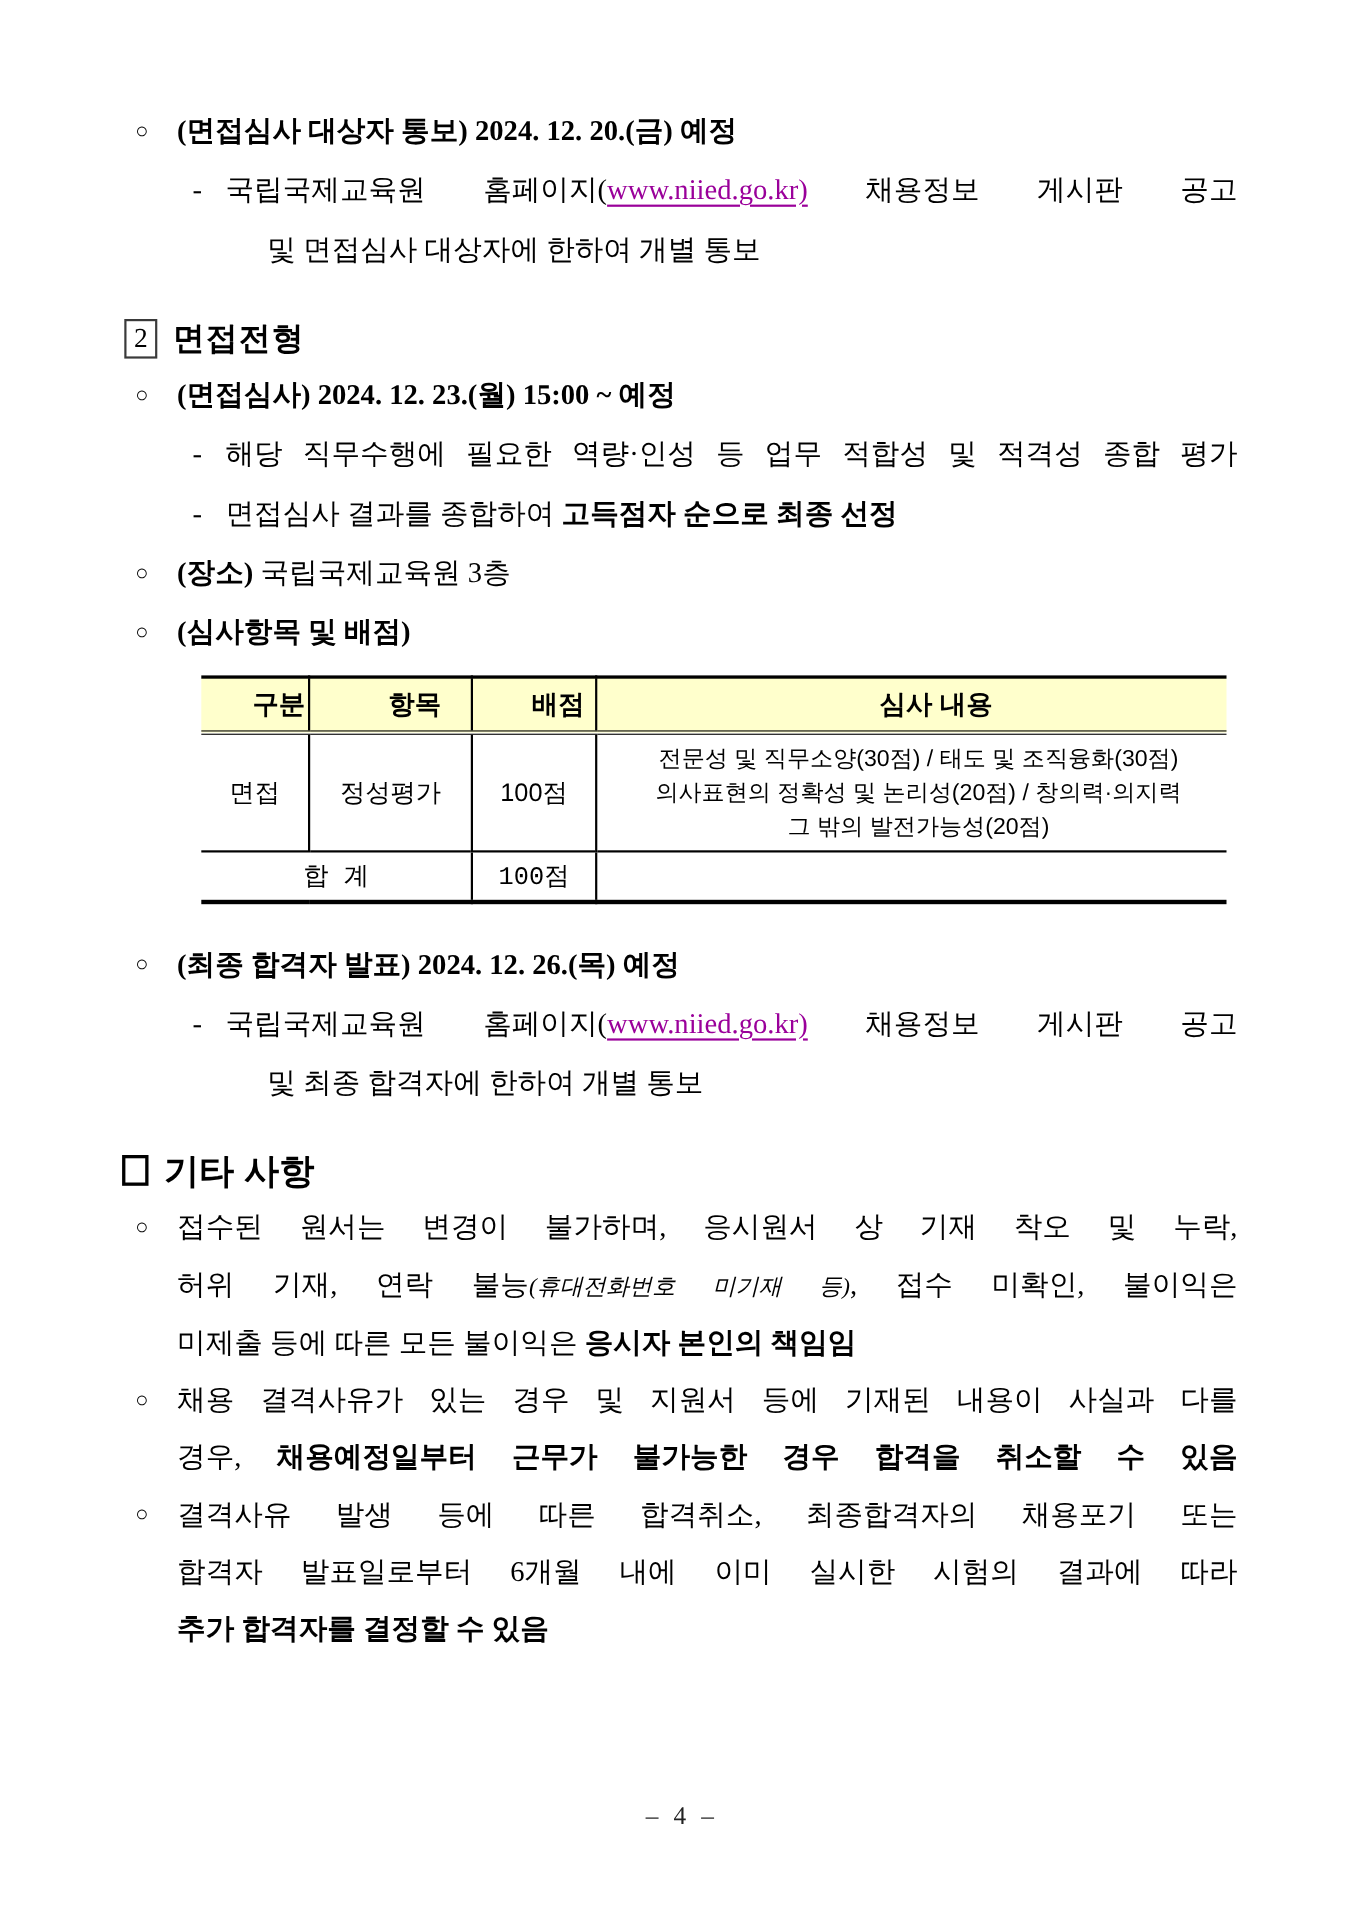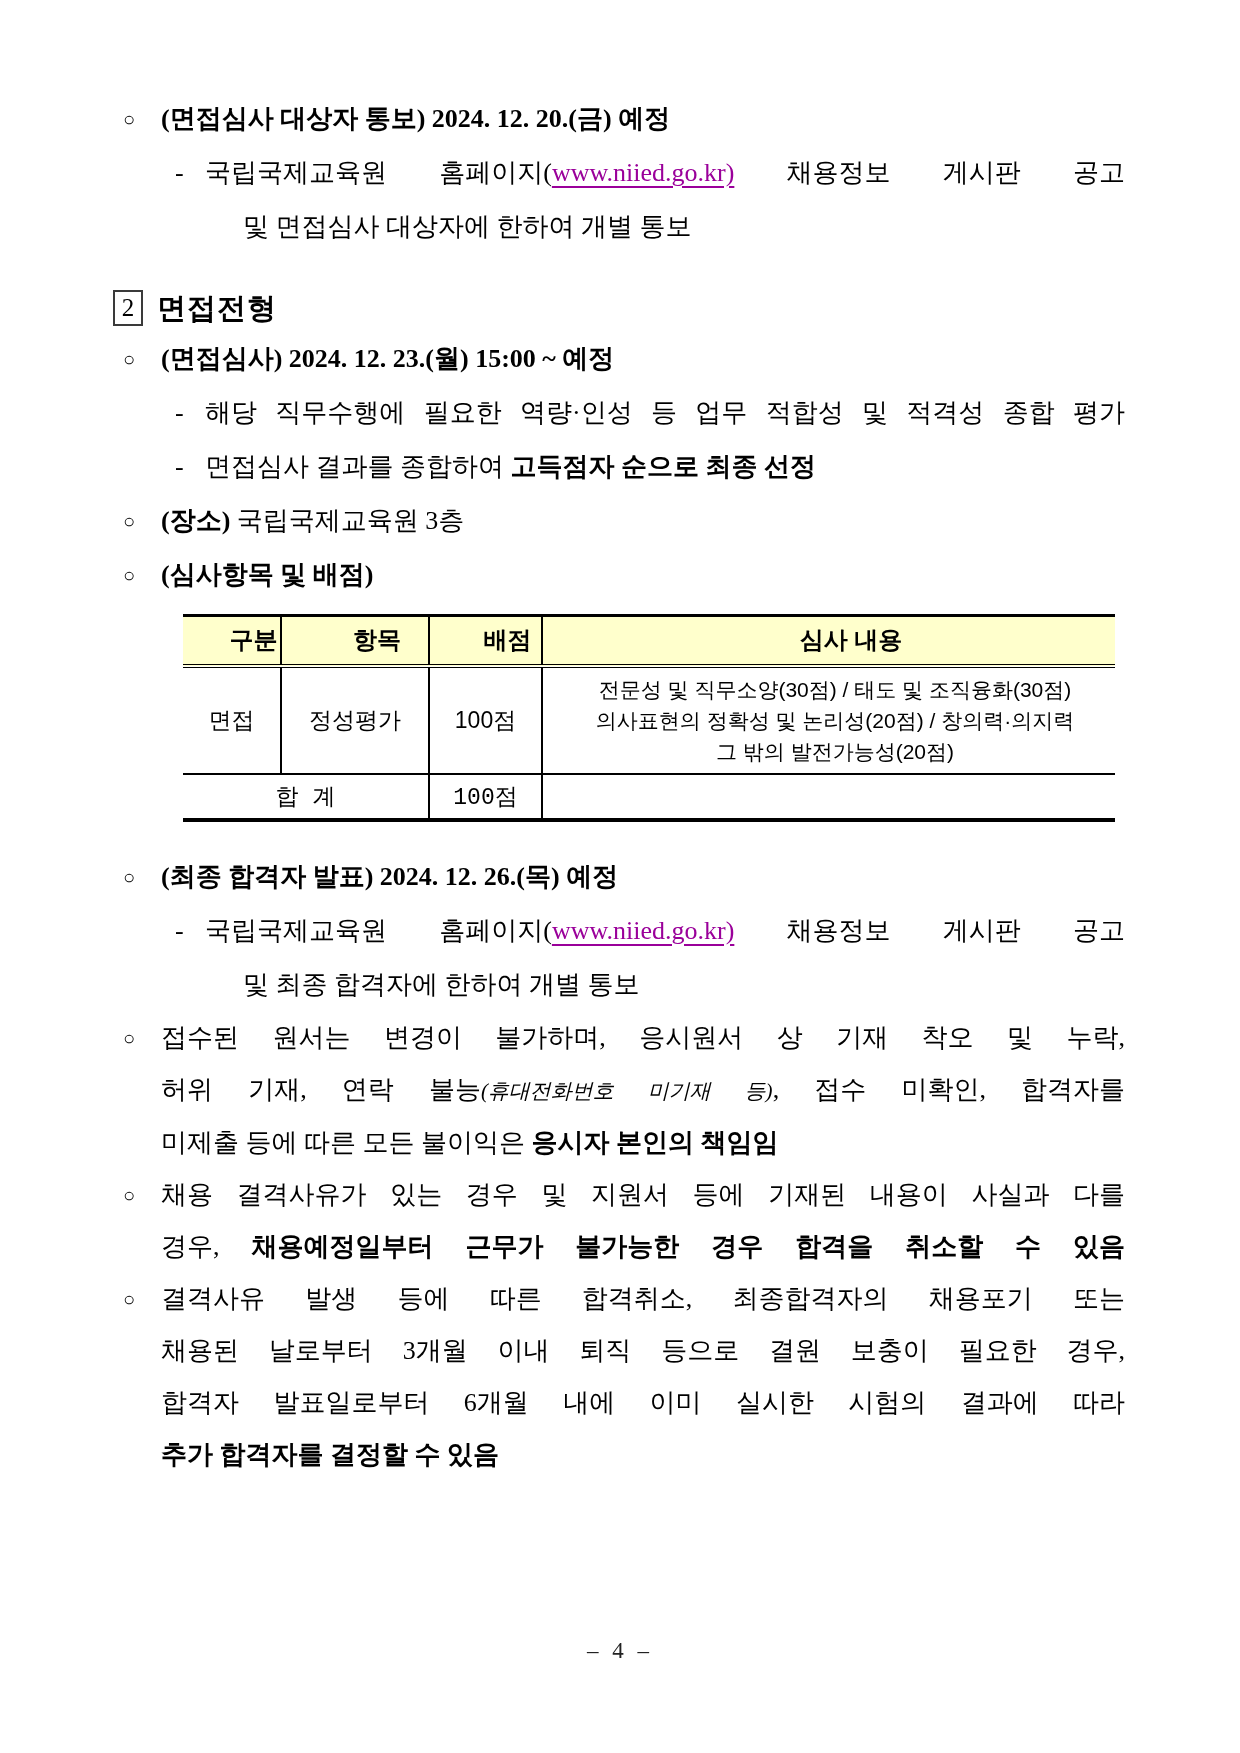--- a/index.html
+++ b/index.html
@@ -172,46 +172,49 @@
       </div>
       <div class="line bl dash">
         <span class="mk">-</span>
         <span class="tx just">
           <span>국립국제교육원 홈페이지(</span><a class="link">www.niied.go.kr)</a><span> 채용정보 게시판 공고</span>
         </span>
       </div>
       <div class="line dash-cont">및 최종 합격자에 한하여 개별 통보</div>
     </section>
 
+    <div class="etc-head">
+      <span class="sqbox"></span>
+      <span>기타 사항</span>
+    </div>
 
     <section class="etc-sec">
       <div class="line bl b1">
         <span class="mk">○</span>
         <span class="tx just">접수된 원서는 변경이 불가하며, 응시원서 상 기재 착오 및 누락,</span>
       </div>
       <div class="line b-cont just">
-        <span>허위 기재, 연락 불능</span><span class="small">(휴대전화번호 미기재 등)</span><span>, 접수 미확인, 합격자를</span>
+        <span>허위 기재, 연락 불능</span><span class="small">(휴대전화번호 미기재 등)</span><span>, 접수 미확인, 불이익은</span>
       </div>
       <div class="line b-cont">
         <span>미제출 등에 따른 모든 불이익은 </span><span class="b">응시자 본인의 책임임</span>
       </div>
 
       <div class="line bl b1">
         <span class="mk">○</span>
         <span class="tx just">채용 결격사유가 있는 경우 및 지원서 등에 기재된 내용이 사실과 다를</span>
       </div>
       <div class="line b-cont just">
         <span>경우, </span><span class="b">채용예정일부터 근무가 불가능한 경우 합격을 취소할 수 있음</span>
       </div>
 
       <div class="line bl b1">
         <span class="mk">○</span>
         <span class="tx just">결격사유 발생 등에 따른 합격취소, 최종합격자의 채용포기 또는</span>
       </div>
-      <div class="line b-cont just">채용된 날로부터 3개월 이내 퇴직 등으로 결원 보충이 필요한 경우,</div>
       <div class="line b-cont just">합격자 발표일로부터 6개월 내에 이미 실시한 시험의 결과에 따라</div>
       <div class="line b-cont b">추가 합격자를 결정할 수 있음</div>
     </section>
 
   </main>
 
   <div class="footer">– 4 –</div>
 </div>
 
 </body></html>

